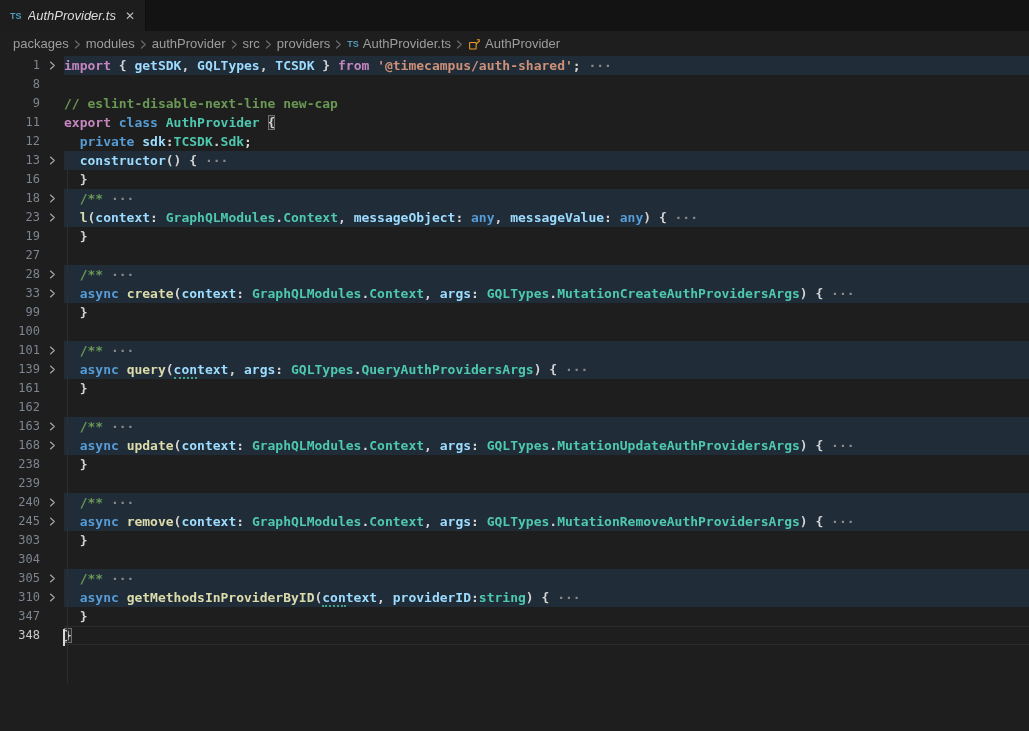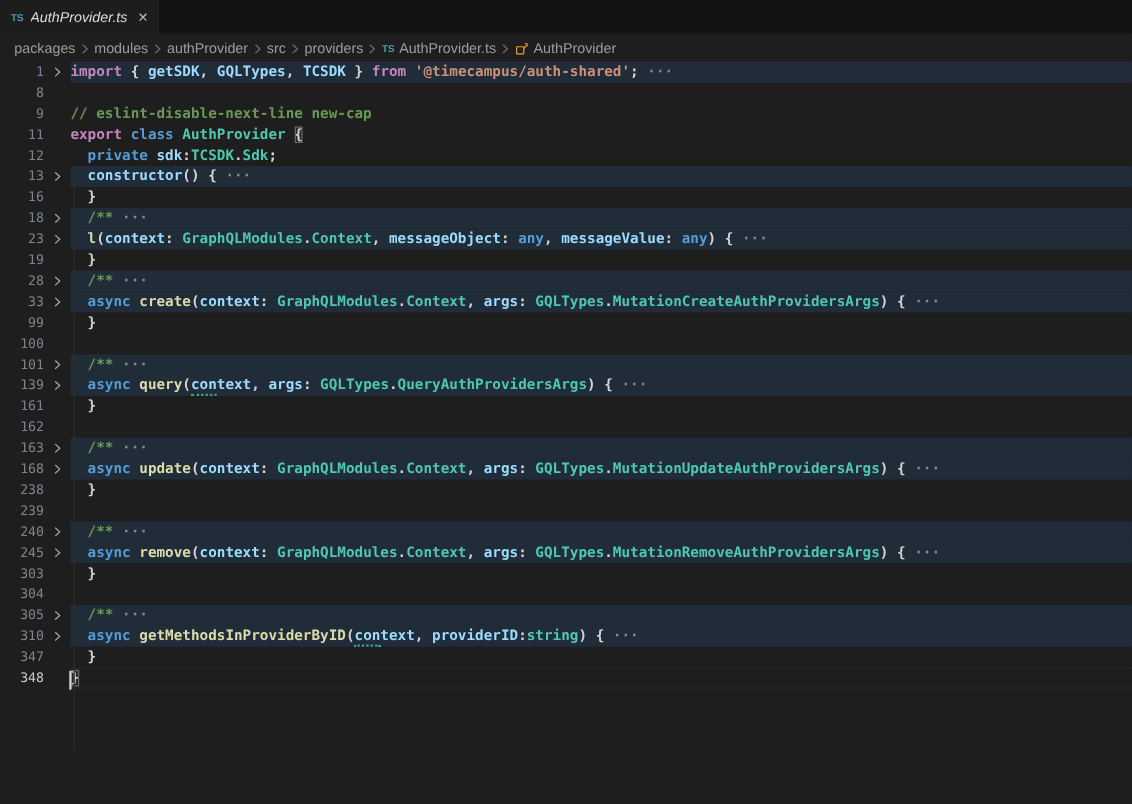--- a/index.html
+++ b/index.html
@@ -190,20 +190,25 @@
             <path d="M2.2 0.9 L5.6 4 L2.2 7.1" stroke="#A9A9A9" stroke-width="1" fill="none" stroke-linecap="round" stroke-linejoin="round"></path>
           </svg>
         </span>
         <span class="content"><span style="color: rgb(212, 212, 212);">  </span><span style="color: rgb(220, 220, 170);">l</span><span style="color: rgb(212, 212, 212);">(</span><span style="color: rgb(156, 220, 254);">context</span><span style="color: rgb(212, 212, 212);">: </span><span style="color: rgb(78, 201, 176);">GraphQLModules</span><span style="color: rgb(212, 212, 212);">.</span><span style="color: rgb(78, 201, 176);">Context</span><span style="color: rgb(212, 212, 212);">, </span><span style="color: rgb(156, 220, 254);">messageObject</span><span style="color: rgb(212, 212, 212);">: </span><span style="color: rgb(86, 156, 214);">any</span><span style="color: rgb(212, 212, 212);">, </span><span style="color: rgb(156, 220, 254);">messageValue</span><span style="color: rgb(212, 212, 212);">: </span><span style="color: rgb(86, 156, 214);">any</span><span style="color: rgb(212, 212, 212);">) { </span><span style="color: rgb(138, 138, 138);">···</span></span>
       </div>
       <div class="line">
         <span class="ln">19</span>
         <span class="chev"></span>
         <span class="content"><span style="color: rgb(212, 212, 212);">  }</span></span>
       </div>
+      <div class="line">
+        <span class="ln">27</span>
+        <span class="chev"></span>
+        <span class="content"></span>
+      </div>
       <div class="line hl">
         <span class="ln">28</span>
         <span class="chev">
           <svg width="9" height="9" viewBox="0 0 8 8">
             <path d="M2.2 0.9 L5.6 4 L2.2 7.1" stroke="#A9A9A9" stroke-width="1" fill="none" stroke-linecap="round" stroke-linejoin="round"></path>
           </svg>
         </span>
         <span class="content"><span style="color: rgb(212, 212, 212);">  </span><span style="color: rgb(106, 153, 85);">/**</span><span style="color: rgb(138, 138, 138);"> ···</span></span>
       </div>
       <div class="line hl">

